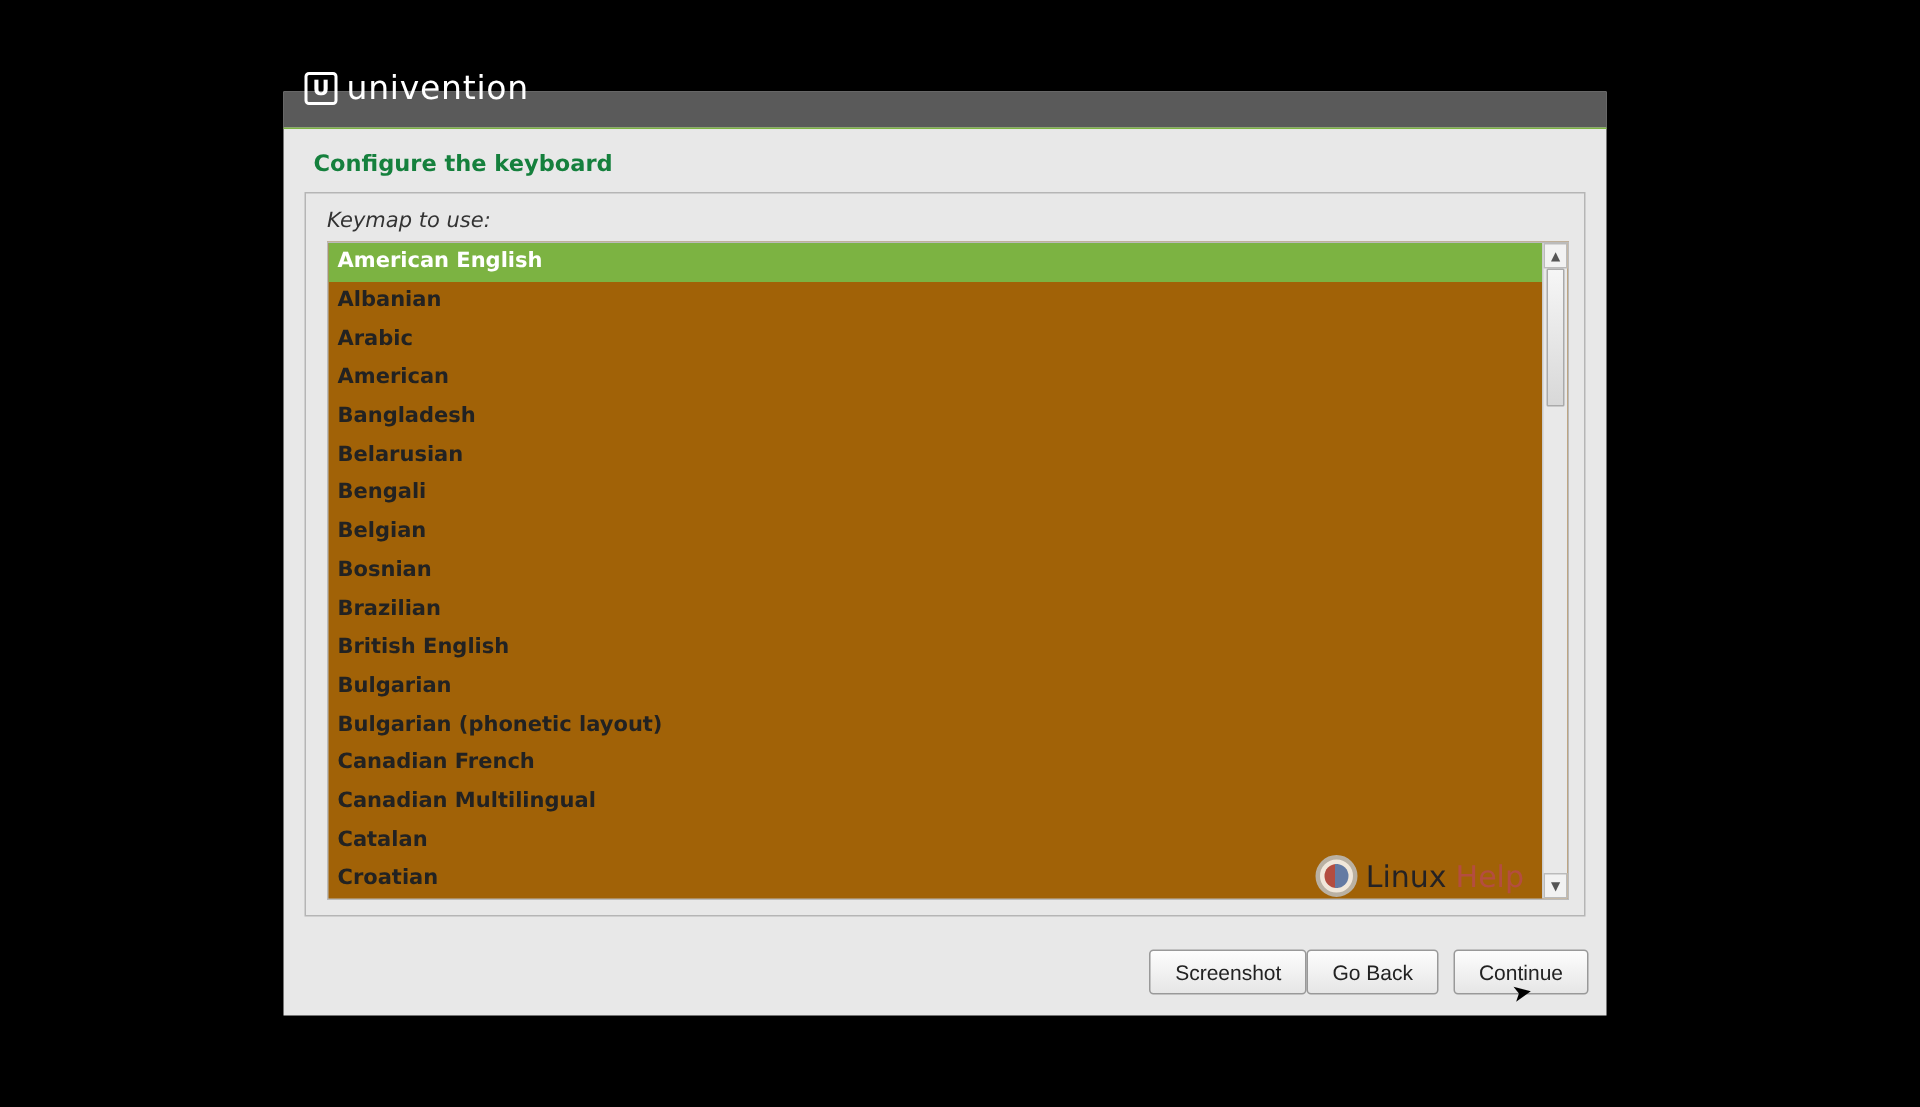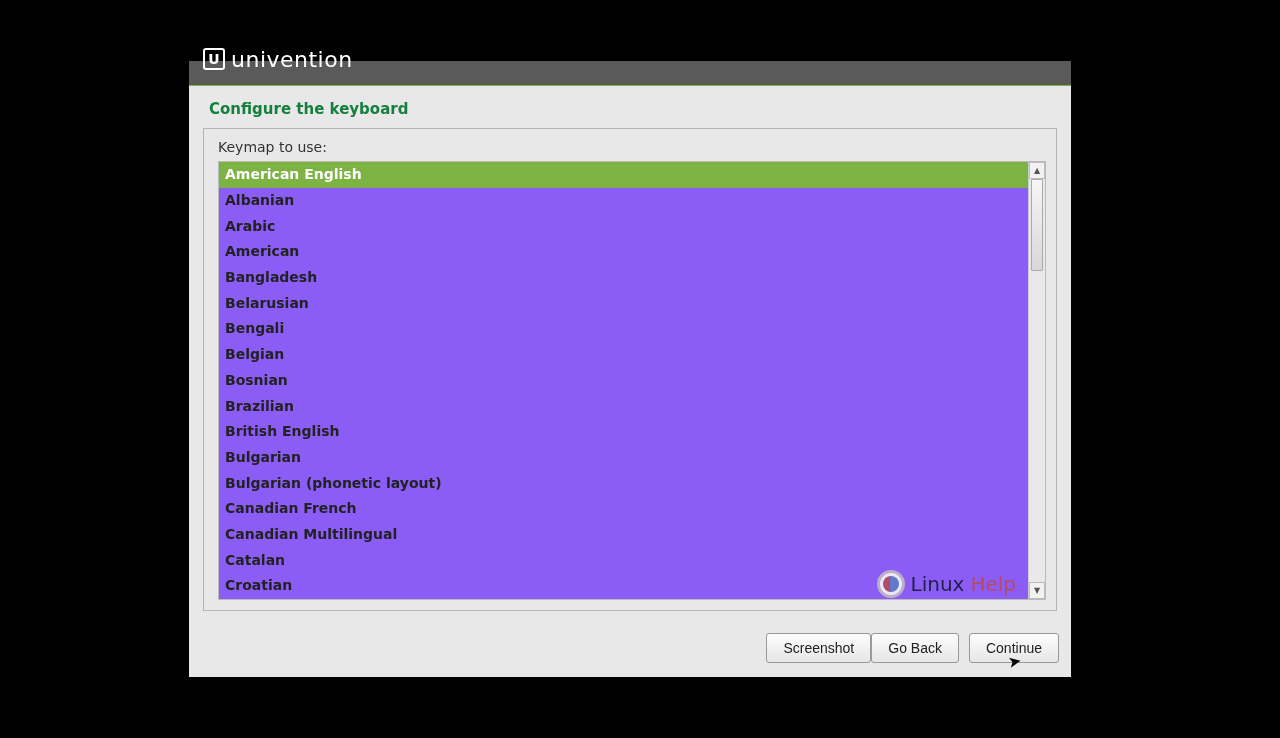--- a/index.html
+++ b/index.html
@@ -57,28 +57,29 @@
     flex: 1;
     margin: 0 14px 0 14px;
     border: 1px solid #b5b5b5;
     background: #e8e8e8;
     padding: 10px 10px 10px 14px;
     display: flex;
     flex-direction: column;
     position: relative;
   }
   .prompt {
+    font-style: italic;
     color: #333;
     font-size: 14px;
     margin-bottom: 6px;
   }
   .list-wrap {
     flex: 1;
     display: flex;
-    background: #8b5cf6;
+    background: #a16207;
     border: 1px solid #bbb;
     position: relative;
     overflow: hidden;
   }
   .list {
     flex: 1;
     overflow: hidden;
     position: relative;
   }
   .item {

